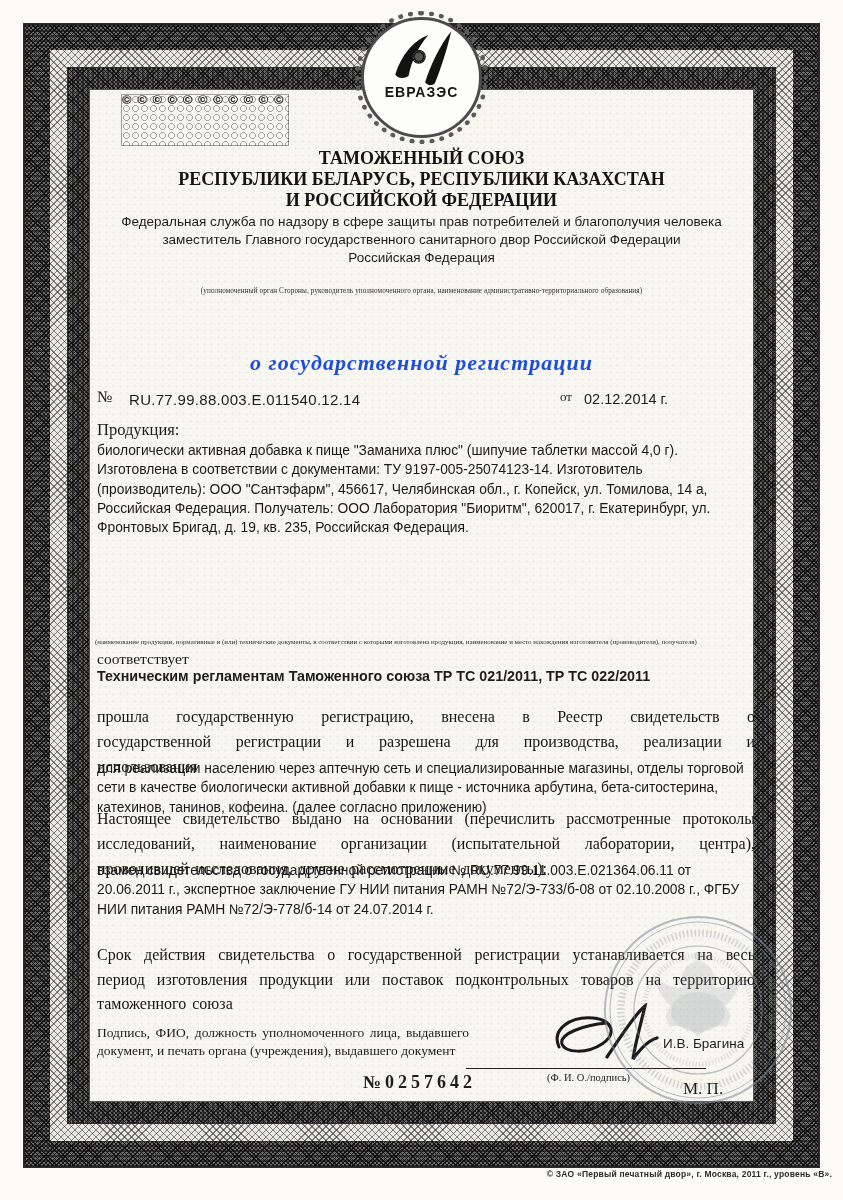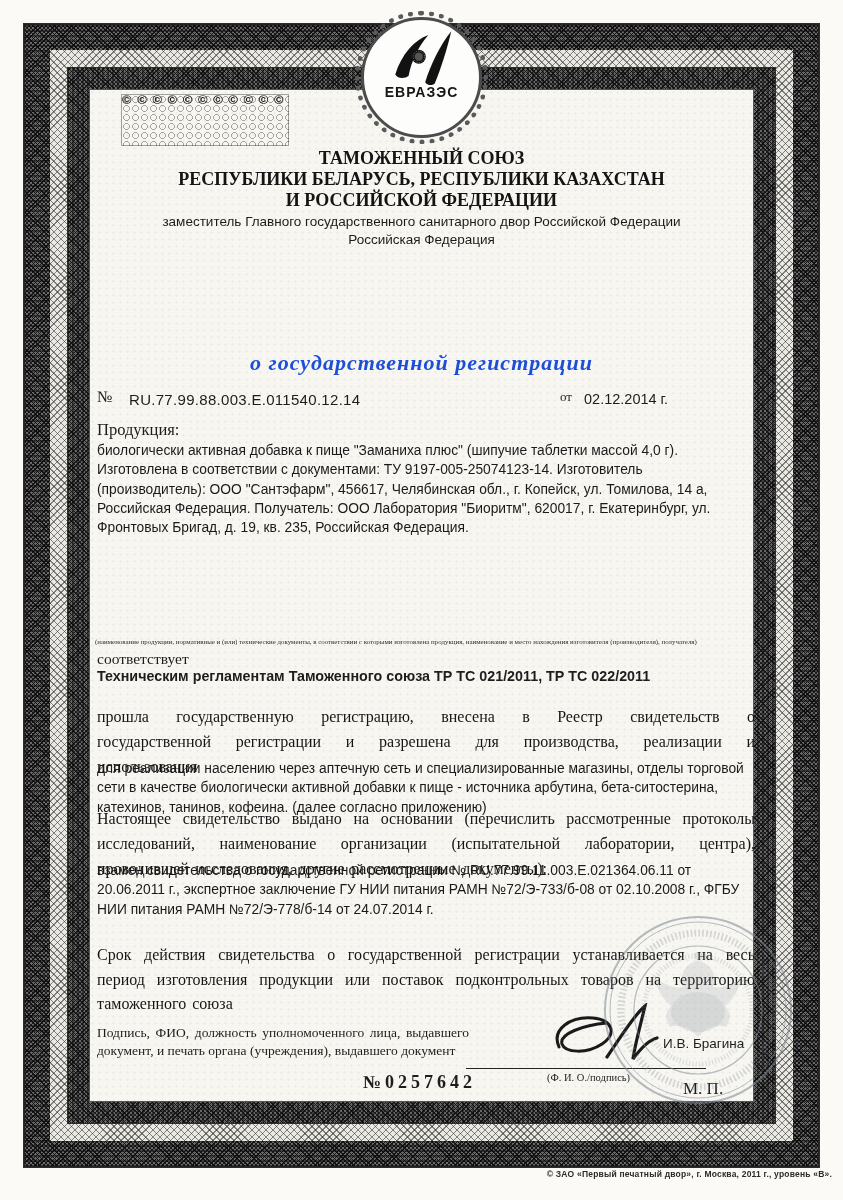--- a/index.html
+++ b/index.html
@@ -138,23 +138,25 @@
 
 <div class="content">
 
   <div class="abs center serif" style="top:148px;">
     <div class="org-line">ТАМОЖЕННЫЙ СОЮЗ</div>
     <div class="org-line">РЕСПУБЛИКИ БЕЛАРУСЬ, РЕСПУБЛИКИ КАЗАХСТАН</div>
     <div class="org-line">И РОССИЙСКОЙ ФЕДЕРАЦИИ</div>
   </div>
 
   <div class="abs center sans" style="top:213px;">
+    <div class="auth-line">Федеральная служба по надзору в сфере защиты прав потребителей и благополучия человека</div>
     <div class="auth-line">заместитель Главного государственного санитарного двор Российской Федерации</div>
     <div class="auth-line">Российская Федерация</div>
   </div>
+  <div class="abs center serif tiny-caption" style="top:287px;">(уполномоченный орган Стороны, руководитель уполномоченного органа, наименование административно-территориального образования)</div>
 
   <div class="abs center serif doc-subtitle" style="top:350px;">о государственной регистрации</div>
 
   <div class="abs" style="left:0; top:388px; width:843px; height:24px;">
     <span class="abs serif" style="left:97px; top:0; font-size:16px;">№</span>
     <span class="abs sans" style="left:129px; top:3px; font-size:15px; letter-spacing:.3px;">RU.77.99.88.003.E.011540.12.14</span>
     <span class="abs serif" style="left:560px; top:1px; font-size:13px;">от</span>
     <span class="abs sans" style="left:584px; top:3px; font-size:14.5px;">02.12.2014 г.</span>
   </div>
 

